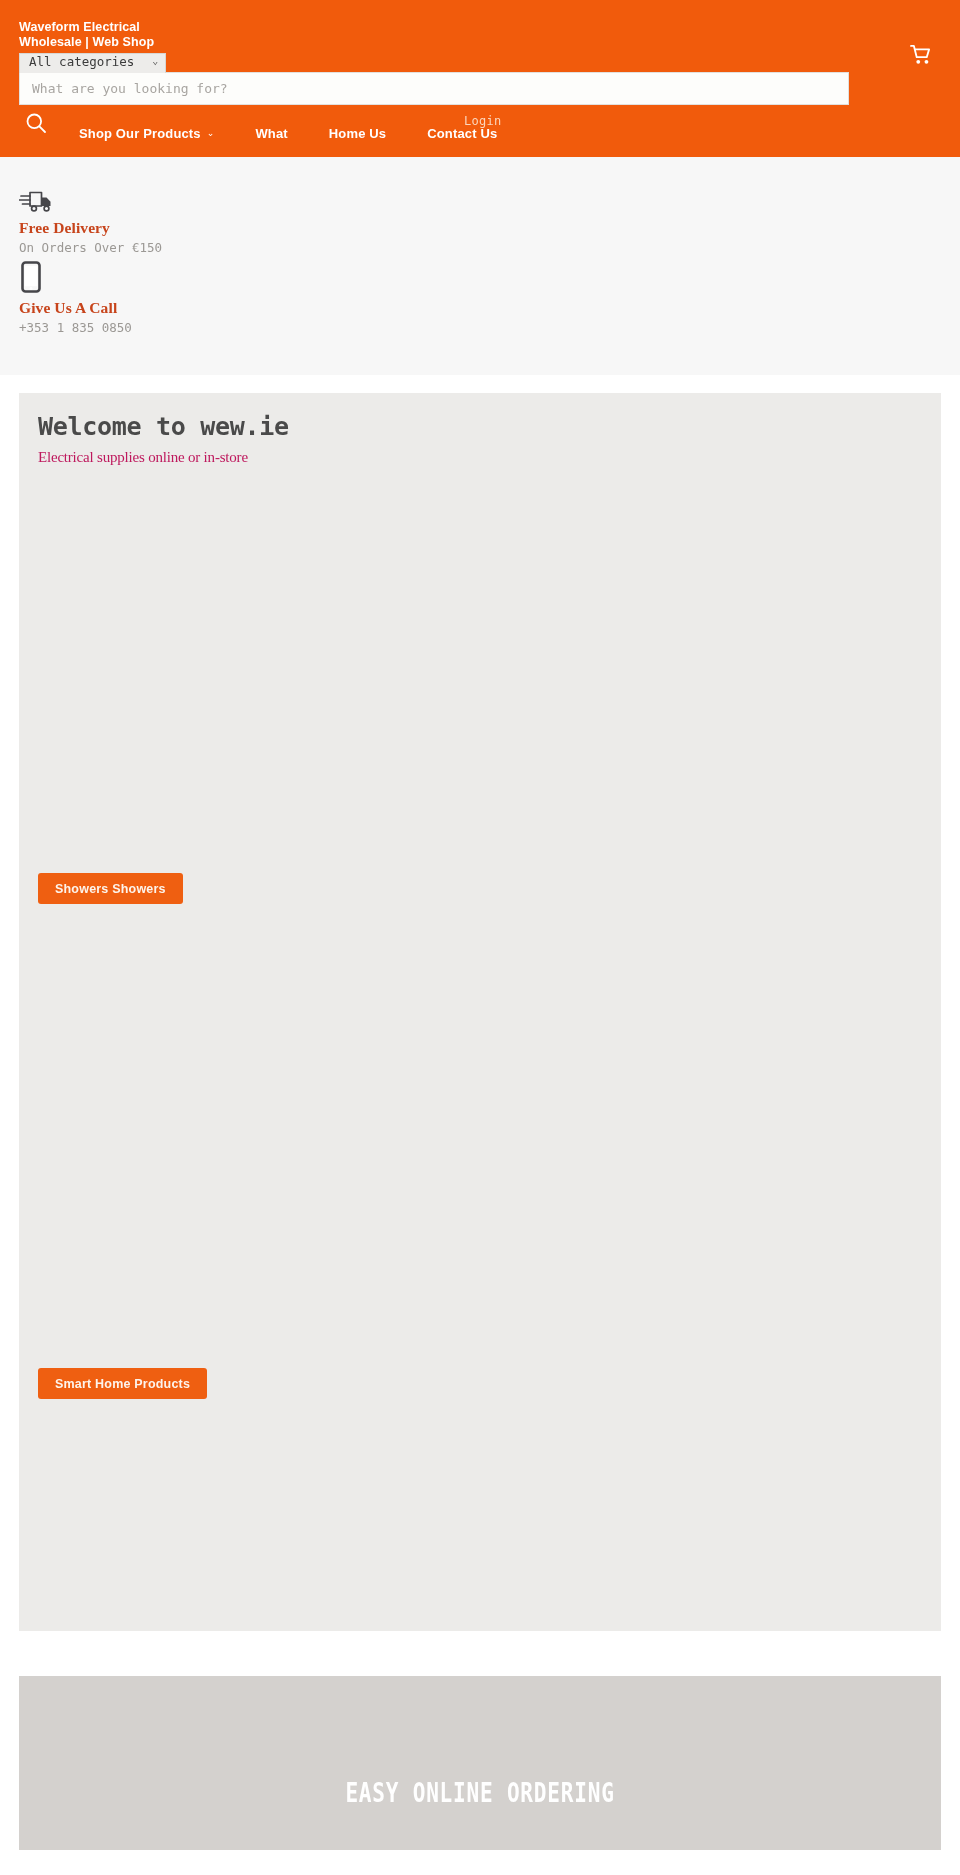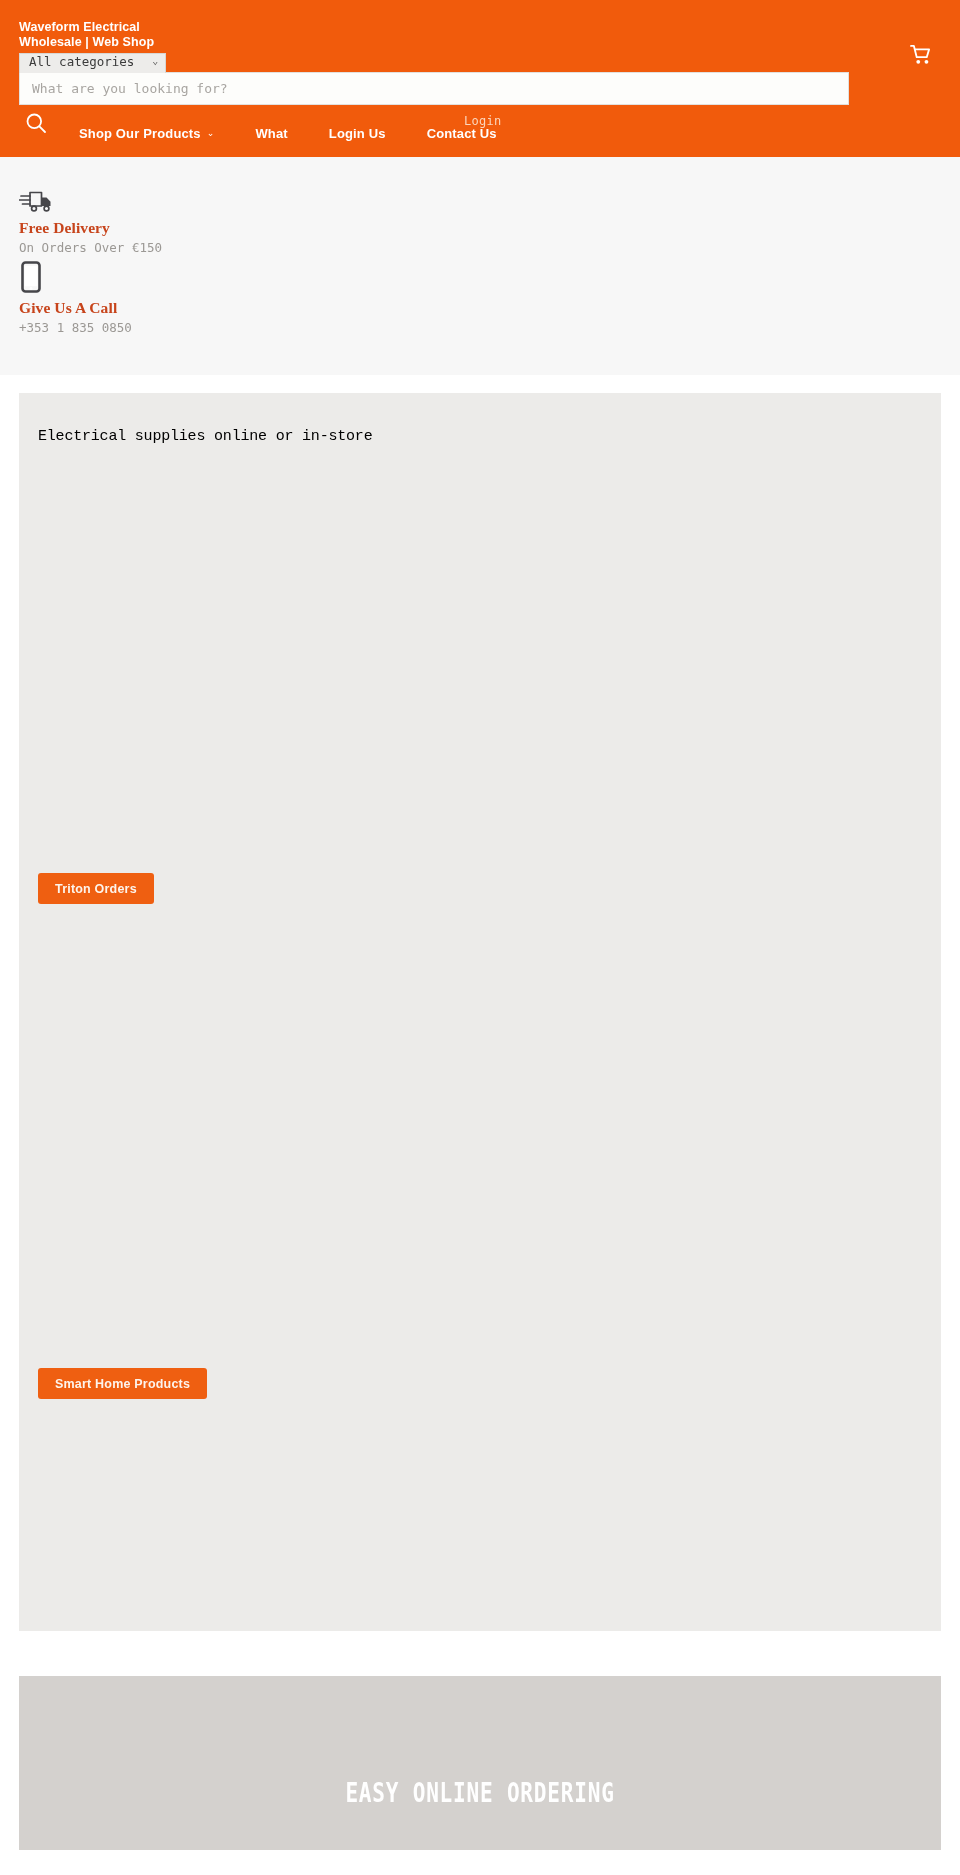--- a/index.html
+++ b/index.html
@@ -182,25 +182,25 @@
   }
   .hero-title {
     font-family: "DejaVu Sans Mono", monospace;
     font-size: 25px;
     font-weight: bold;
     color: #4a4a4a;
     letter-spacing: -0.3px;
     line-height: 32px;
   }
   .hero-sub {
-    font-family: Liberation Mono, monospace;
+    font-family: Liberation Serif, serif;
     font-size: 15px;
-    color: #000000;
+    color: #be185d;
     line-height: 24px;
-    margin-top: 14px;
+    margin-top: 2px;
     letter-spacing: -0.2px;
   }
   .hero-btn {
     position: absolute;
     background: #EF5F11;
     color: #fdf4ec;
     font-size: 12.5px;
     font-weight: bold;
     letter-spacing: 0.2px;
     border: none;
@@ -278,21 +278,21 @@
 
   <nav class="nav">
     <span class="nav-item">
       <span>Shop Our Products</span>
       <span class="chev">⌄</span>
     </span>
     <span class="nav-item">
       <span>What</span>
     </span>
     <span class="nav-item">
-      <span>Login Us</span>
+      <span>Home Us</span>
     </span>
     <span class="nav-item">
       <span>Contact Us</span>
     </span>
   </nav>
 </div>
 
 <section class="features">
 
   <div class="feature">
@@ -319,23 +319,24 @@
     </div>
     <div class="feature-title">Give Us A Call</div>
     <div class="feature-sub">+353 1 835 0850</div>
   </div>
 
 
 </section>
 
 <div class="hero-outer">
   <section class="hero">
+    <h1 class="hero-title">Welcome to wew.ie</h1>
     <p class="hero-sub">Electrical supplies online or in-store</p>
 
-    <button class="hero-btn hero-btn-1">Triton Orders</button>
+    <button class="hero-btn hero-btn-1">Showers Showers</button>
 
     <button class="hero-btn hero-btn-2">Smart Home Products</button>
   </section>
 </div>
 
 <div class="promo-outer">
   <section class="promo">
     <div class="promo-title">EASY ONLINE ORDERING</div>
 
   </section>

